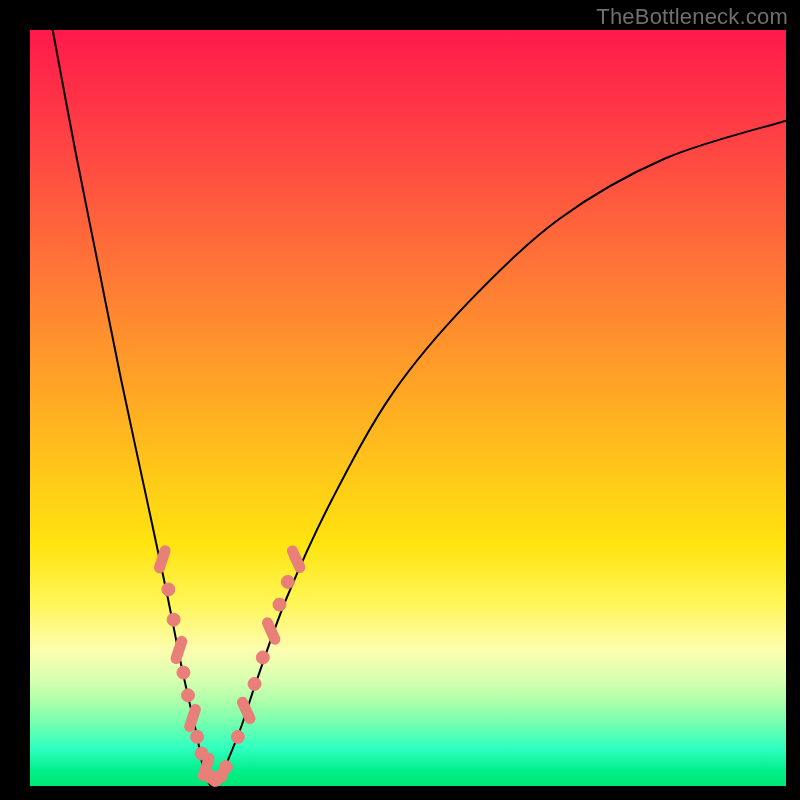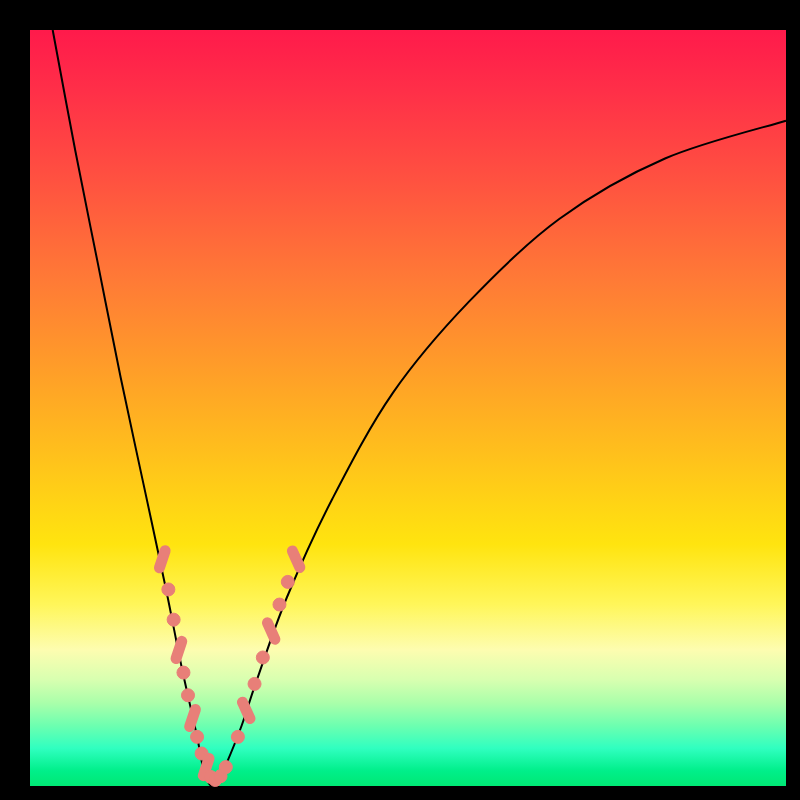--- a/index.html
+++ b/index.html
@@ -102,14 +102,15 @@
           <circle cx="232.84799999999998" cy="627.48" r="6.5" fill="#e87f78" class="marker marker-round"></circle>
           <line x1="237.43977350128935" y1="592.8267017028365" x2="244.88822649871068" y2="609.2132982971634" stroke="#e87f78" stroke-width="11" stroke-linecap="round" class="marker marker-pill"></line>
           <circle cx="249.48000000000002" cy="574.56" r="6.5" fill="#e87f78" class="marker marker-round"></circle>
           <circle cx="257.796" cy="551.88" r="6.5" fill="#e87f78" class="marker marker-round"></circle>
           <line x1="262.38777350128936" y1="521.0067017028366" x2="269.8362264987107" y2="537.3932982971635" stroke="#e87f78" stroke-width="11" stroke-linecap="round" class="marker marker-pill"></line>
         </g>
     </svg>
 
   </div>
 
+  <div class="watermark">TheBottleneck.com</div>
 
 </div>
 
 </body></html>

